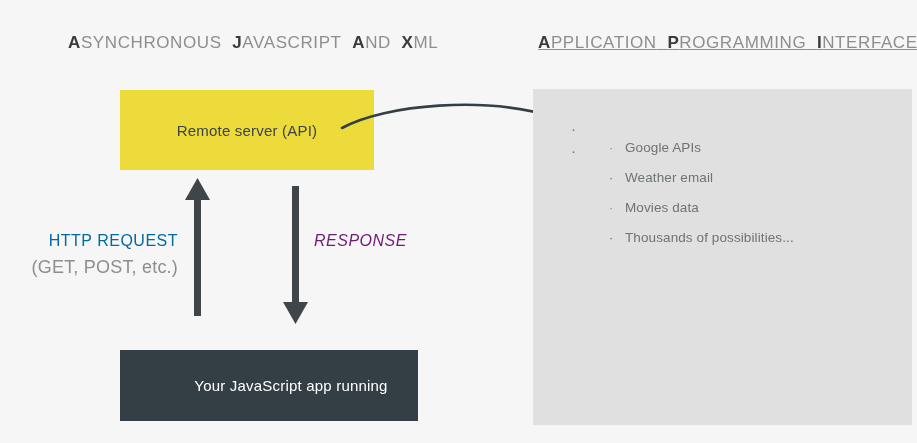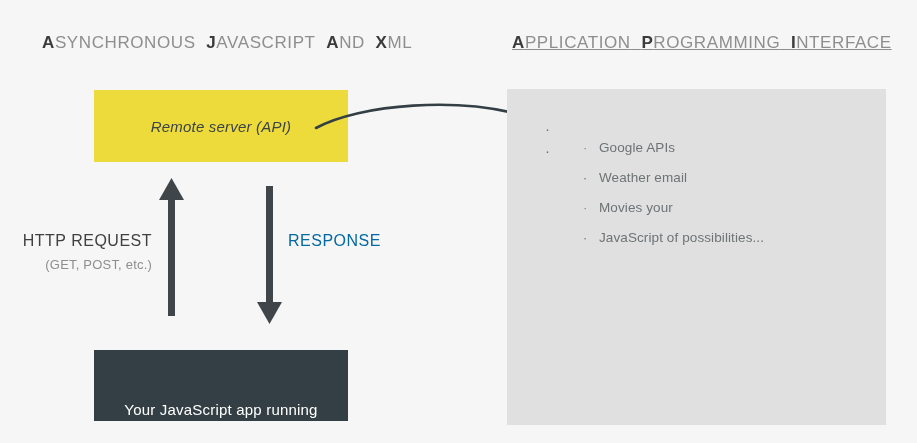--- a/index.html
+++ b/index.html
@@ -11,20 +11,21 @@
     height: 443px;
     background: #f6f6f6;
     font-family: "Liberation Sans", sans-serif;
     position: relative;
     overflow: hidden;
     -webkit-font-smoothing: antialiased;
   }
   .stage {
     position: absolute;
     inset: 0;
+    margin-left: 26px;
   }
 
   
   .heading {
     position: absolute;
     font-size: 17px;
     letter-spacing: 0.6px;
     color: #8e8e8e;
     white-space: nowrap;
     font-weight: 400;
@@ -35,45 +36,45 @@
   }
   #heading-ajax { left: 42px; top: 33px; }
   #heading-api  { left: 512px; top: 33px; text-decoration: underline; }
 
   
   #remote-server-box {
     position: absolute;
     left: 94px;
     top: 90px;
     width: 254px;
-    height: 72px;
+    height: 80px;
     background: #ecdb3a;
     display: flex;
     align-items: center;
     justify-content: center;
-    font-style: italic;
   }
   #remote-server-box .box-label {
     font-size: 15px;
     color: #3b4348;
     letter-spacing: 0.2px;
   }
 
   
   #client-box {
     position: absolute;
     left: 94px;
     top: 350px;
     width: 254px;
     height: 71px;
     background: #343f45;
     display: flex;
-    align-items: flex-end;
+    align-items: center;
     justify-content: center;
     text-align: center;
+    padding-left: 44px;
   }
   #client-box .box-label {
     font-size: 15px;
     color: #ffffff;
     line-height: 23px;
     letter-spacing: 0.2px;
   }
 
   
   #arrows-layer {
@@ -89,37 +90,38 @@
   #http-request-label {
     position: absolute;
     left: 0px;
     top: 232px;
     width: 152px;
     text-align: right;
   }
   #http-request-label .main {
     display: block;
     font-size: 16px;
-    color: #404040;
+    color: #0369a1;
     letter-spacing: 0.5px;
   }
   #http-request-label .sub {
     display: block;
     margin-top: 7px;
-    font-size: 13px;
+    font-size: 18px;
     color: #8e8e8e;
     letter-spacing: 0.2px;
   }
   #response-label {
     position: absolute;
     left: 288px;
     top: 232px;
     font-size: 16px;
-    color: #0369a1;
+    color: #701a75;
     letter-spacing: 0.5px;
+    font-style: italic;
   }
 
   
   #api-panel {
     position: absolute;
     left: 507px;
     top: 89px;
     width: 379px;
     height: 336px;
     background: #e0e0e0;
@@ -235,28 +237,28 @@
           </li>
           <li class="bullet-item">
             <span class="dot">·</span>
           </li>
           <li class="bullet-item">
             <span class="dot">·</span>
             <span>Weather email</span>
           </li>
           <li class="bullet-item">
             <span class="dot">·</span>
-            <span>Movies your</span>
-          </li>
-          <li class="bullet-item">
-            <span class="dot">·</span>
-          </li>
-          <li class="bullet-item">
-            <span class="dot">·</span>
-            <span>JavaScript of possibilities...</span>
+            <span>Movies data</span>
+          </li>
+          <li class="bullet-item">
+            <span class="dot">·</span>
+          </li>
+          <li class="bullet-item">
+            <span class="dot">·</span>
+            <span>Thousands of possibilities...</span>
           </li>
         </ul>
       </li>
 
     </ul>
   </div>
 
 </div>
 
 </body></html>

